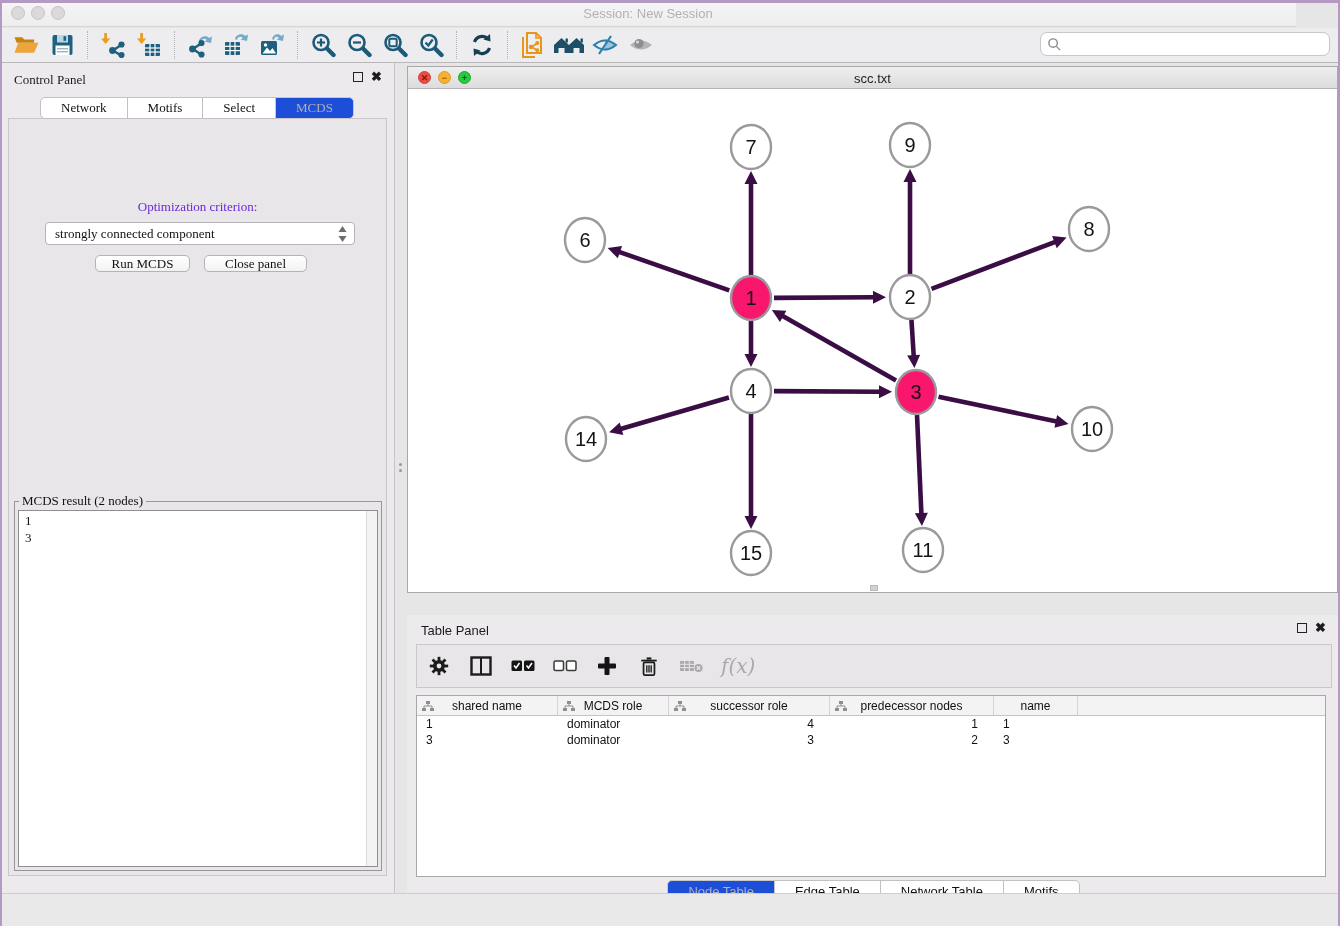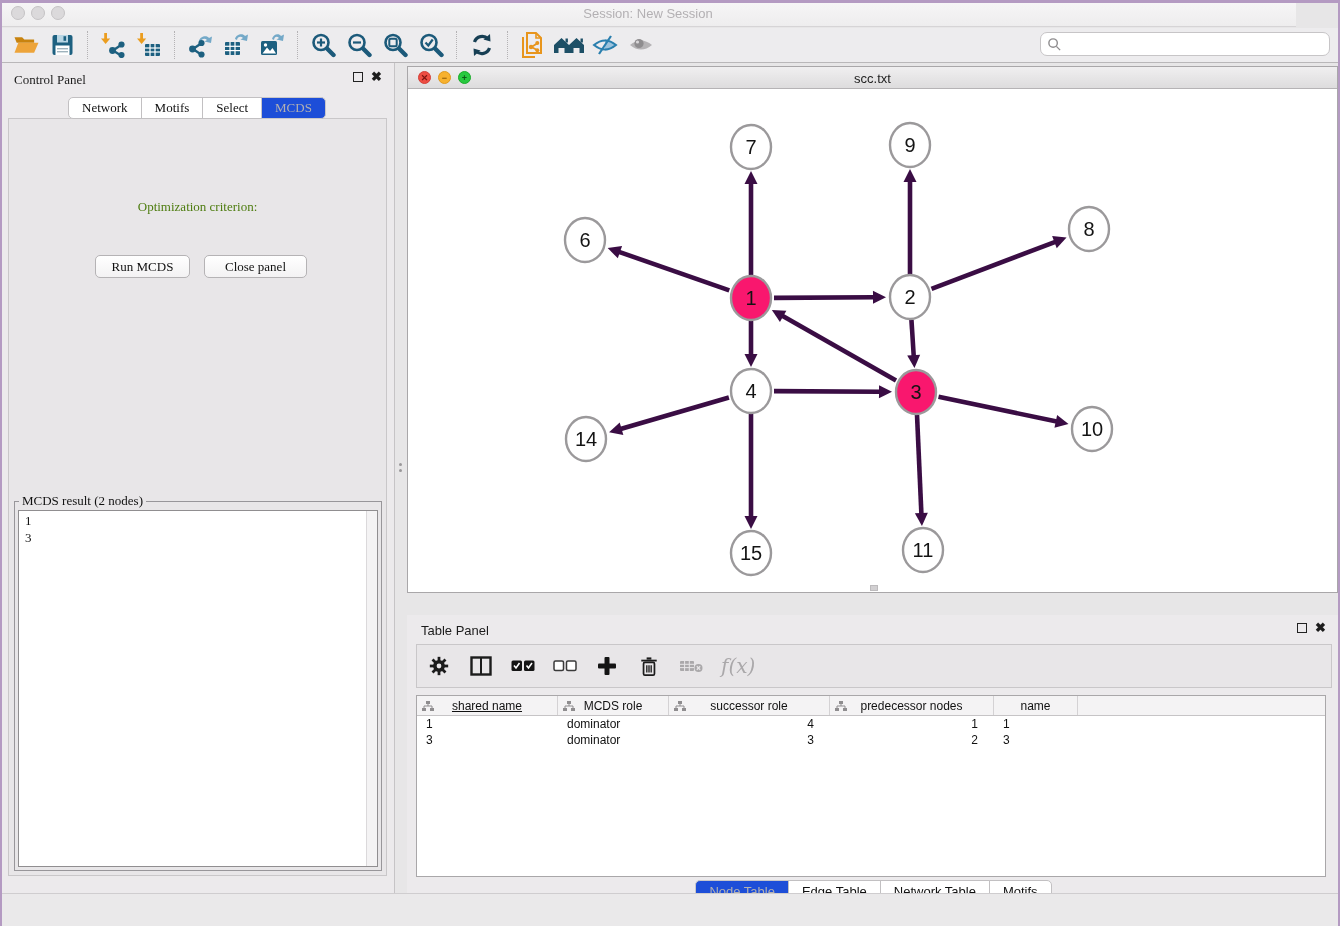--- a/index.html
+++ b/index.html
@@ -25,29 +25,29 @@
   .searchbox input { border:none; outline:none; flex:1; font-size:13px; background:transparent; font-family:"Liberation Sans",sans-serif; }
 
   
   .control-panel { position:absolute; left:0; top:63px; width:395px; height:830px; background:#eceaec; border-right:1px solid #c6c4c6;font-family:Liberation Serif, serif; }
   .cp-header { position:absolute; left:0; top:0; width:100%; height:30px; }
   .cp-title { position:absolute; left:14px; top:9px; font-size:13px; color:#1c1c1c; }
   .float-ico { width:10px; height:10px; border:1.5px solid #222; display:inline-block; }
   .close-ico { font-size:13px; font-weight:bold; color:#1c1c1c; line-height:10px; }
   .panel-icons { position:absolute; top:9px; display:flex; gap:8px; align-items:center; }
   .cp-tabs { position:absolute; left:0; right:0; top:34px; display:flex; justify-content:center; z-index:5; }
-  .tab { height:22px; padding:0 13px; background:#fff; border:1px solid #c2c0c2; font-size:13px; display:flex; align-items:center; margin-left:-1px; color:#111; }
+  .tab { height:22px; padding:0 20px; background:#fff; border:1px solid #c2c0c2; font-size:13px; display:flex; align-items:center; margin-left:-1px; color:#111; }
   .tab:first-child { border-radius:5px 0 0 5px; margin-left:0; }
   .tab:last-child { border-radius:0 5px 5px 0; }
   .tab.selected { background:#1d4ed8; color:#b2b0b2; border-color:#c9c7c9; }
   .cp-body { position:absolute; left:8px; top:55px; width:379px; height:758px; background:#e8e6e8; border:1px solid #c9c7c9; }
-  .opt-label { position:absolute; left:0; right:0; top:80px; text-align:center; font-size:13px; color:#4d7c0f; }
+  .opt-label { position:absolute; left:0; right:0; top:80px; text-align:center; font-size:13px; color:#6d28d9; }
   .dropdown { position:absolute; left:44px; top:158px; width:310px; height:23px; background:#fff; border:1px solid #b5b3b5; border-radius:4px; font-size:13px; display:flex; align-items:center; padding-left:9px; color:#111; }
   .dd-chev { position:absolute; right:7px; top:3px; display:flex; flex-direction:column; gap:2px; }
-  .btn { position:absolute; height:23px; background:linear-gradient(#ffffff,#f3f2f3); border:1px solid #b5b3b5; border-radius:5px; font-size:13px; display:flex; align-items:center; justify-content:center; color:#111; }
+  .btn { position:absolute; height:17px; background:linear-gradient(#ffffff,#f3f2f3); border:1px solid #b5b3b5; border-radius:5px; font-size:13px; display:flex; align-items:center; justify-content:center; color:#111; }
   fieldset.mcds { position:absolute; left:14px; top:430px; width:368px; height:378px; border:1px solid #98969a; background:transparent; }
   fieldset.mcds legend { font-size:13px; color:#111; margin-left:4px; padding:0 3px; }
   .result-box { position:absolute; left:3px; right:3px; top:1px; bottom:3px; background:#fff; border:1px solid #908e90; }
   .result-text { position:absolute; left:0; top:0; right:12px; bottom:0; padding:1px 6px; font-size:13px; line-height:17px; color:#111; }
   .result-scroll { position:absolute; right:0; top:0; bottom:0; width:11px; background:#f4f3f4; border-left:1px solid #dbd9db; }
 
   
   .splitter-dots { position:absolute; left:399px; top:460px; width:4px; height:16px; }
   .splitter-dots i { display:block; width:3px; height:3px; border-radius:50%; background:#9a989a; margin:3px 0; }
 
@@ -254,20 +254,31 @@
       </span>
     </div>
     <div class="cp-tabs" id="cp-tabs">
         <div class="tab">Network</div>
         <div class="tab">Motifs</div>
         <div class="tab">Select</div>
         <div class="tab selected">MCDS</div>
       </div>
     <div class="cp-body">
       <div class="opt-label">Optimization criterion:</div>
+      <div class="dropdown" style="left:36px; top:103px;">
+        <span>strongly connected component</span>
+        <span class="dd-chev">
+          <svg width="9" height="7" viewBox="0 0 9 7">
+              <path d="M4.5 0 L8.5 6 H0.5 z" fill="#6e6c6e"></path>
+            </svg>
+          <svg width="9" height="7" viewBox="0 0 9 7">
+              <path d="M4.5 7 L8.5 1 H0.5 z" fill="#6e6c6e"></path>
+            </svg>
+        </span>
+      </div>
       <div class="btn" style="left:86px; top:136px; width:95px;">
         <span>Run MCDS</span>
       </div>
       <div class="btn" style="left:195px; top:136px; width:103px;">
         <span>Close panel</span>
       </div>
     </div>
     <fieldset class="mcds">
       <legend>MCDS result (2 nodes)</legend>
       <div class="result-box">
@@ -434,21 +445,21 @@
           <line x1="5.6" y1="2" x2="5.6" y2="12" stroke="#e8e6e8" stroke-width="1"></line>
           <line x1="10.3" y1="2" x2="10.3" y2="12" stroke="#e8e6e8" stroke-width="1"></line>
           <circle cx="19.5" cy="9" r="4" fill="#aaa8aa"></circle>
           <path d="M17.8 7.3 L21.2 10.7 M21.2 7.3 L17.8 10.7" stroke="#e8e6e8" stroke-width="1.3"></path>
         </svg>
       </span>
       <span class="tp-tbtn fx">f(x)</span>
     </div>
     <div class="tablewrap">
       <div class="thead" id="table-head">
-          <div class="th" style="width: 141px; text-decoration: underline;">
+          <div class="th" style="width: 141px;">
             <svg width="12" height="11" viewBox="0 0 12 11" class="hier">
               <g fill="#8f8d8f">
                 <rect x="4" y="0" width="4" height="3"></rect>
                 <rect x="0" y="7" width="4" height="3"></rect>
                 <rect x="8" y="7" width="4" height="3"></rect>
               </g>
               <path d="M6 3 V5 M2 7 V5 H10 V7" stroke="#8f8d8f" fill="none" stroke-width="1"></path>
             </svg>
             <span>shared name</span>
           </div>

